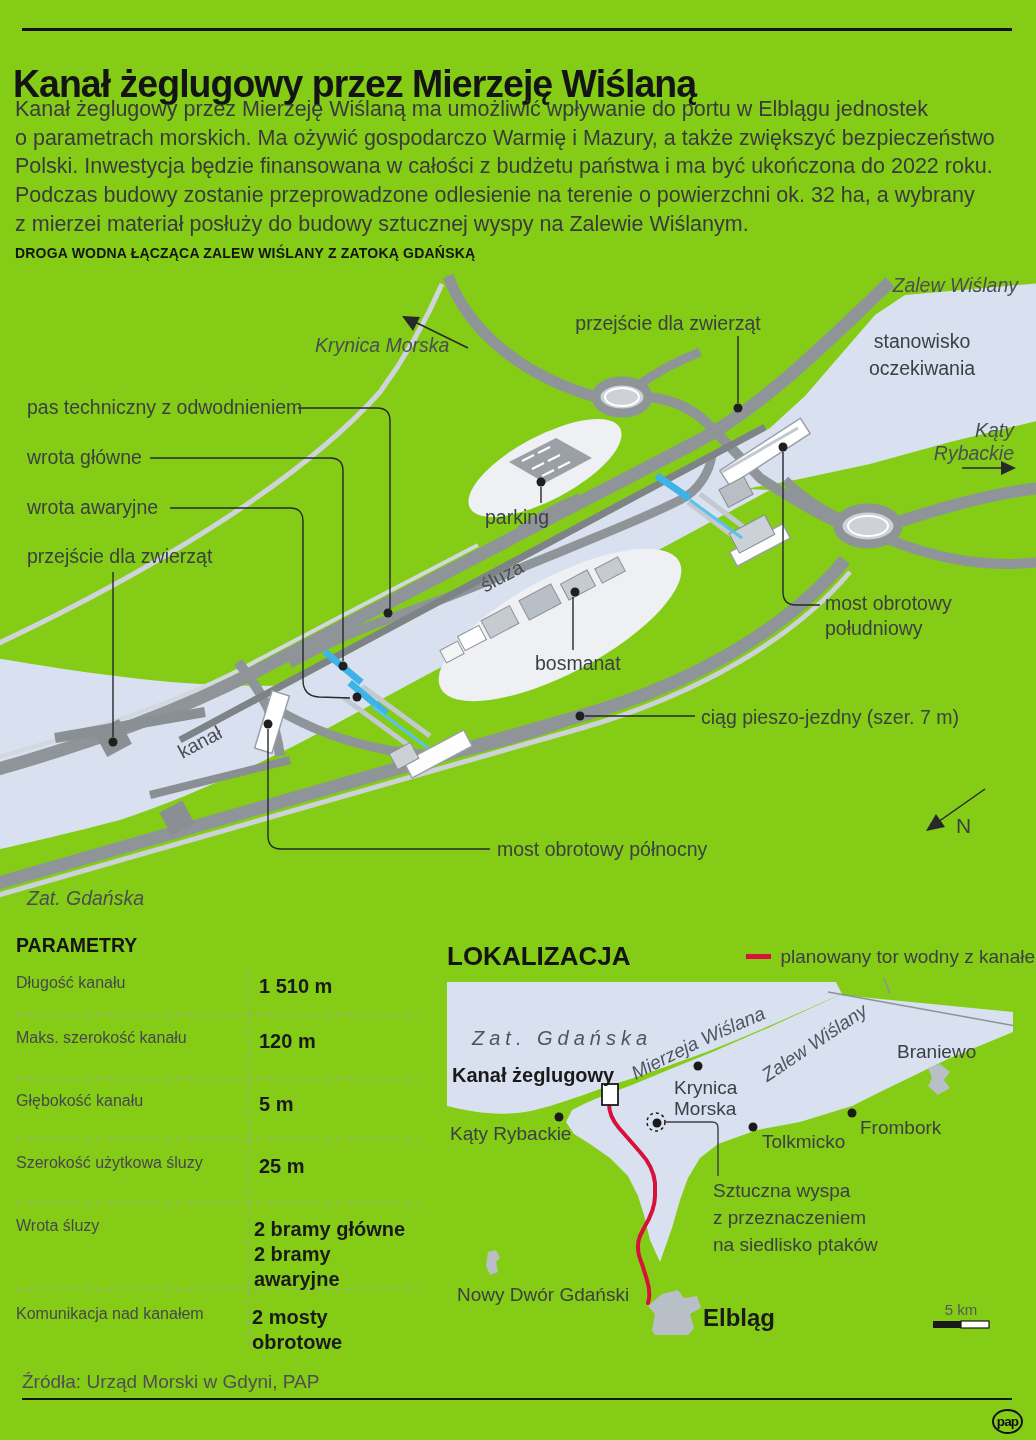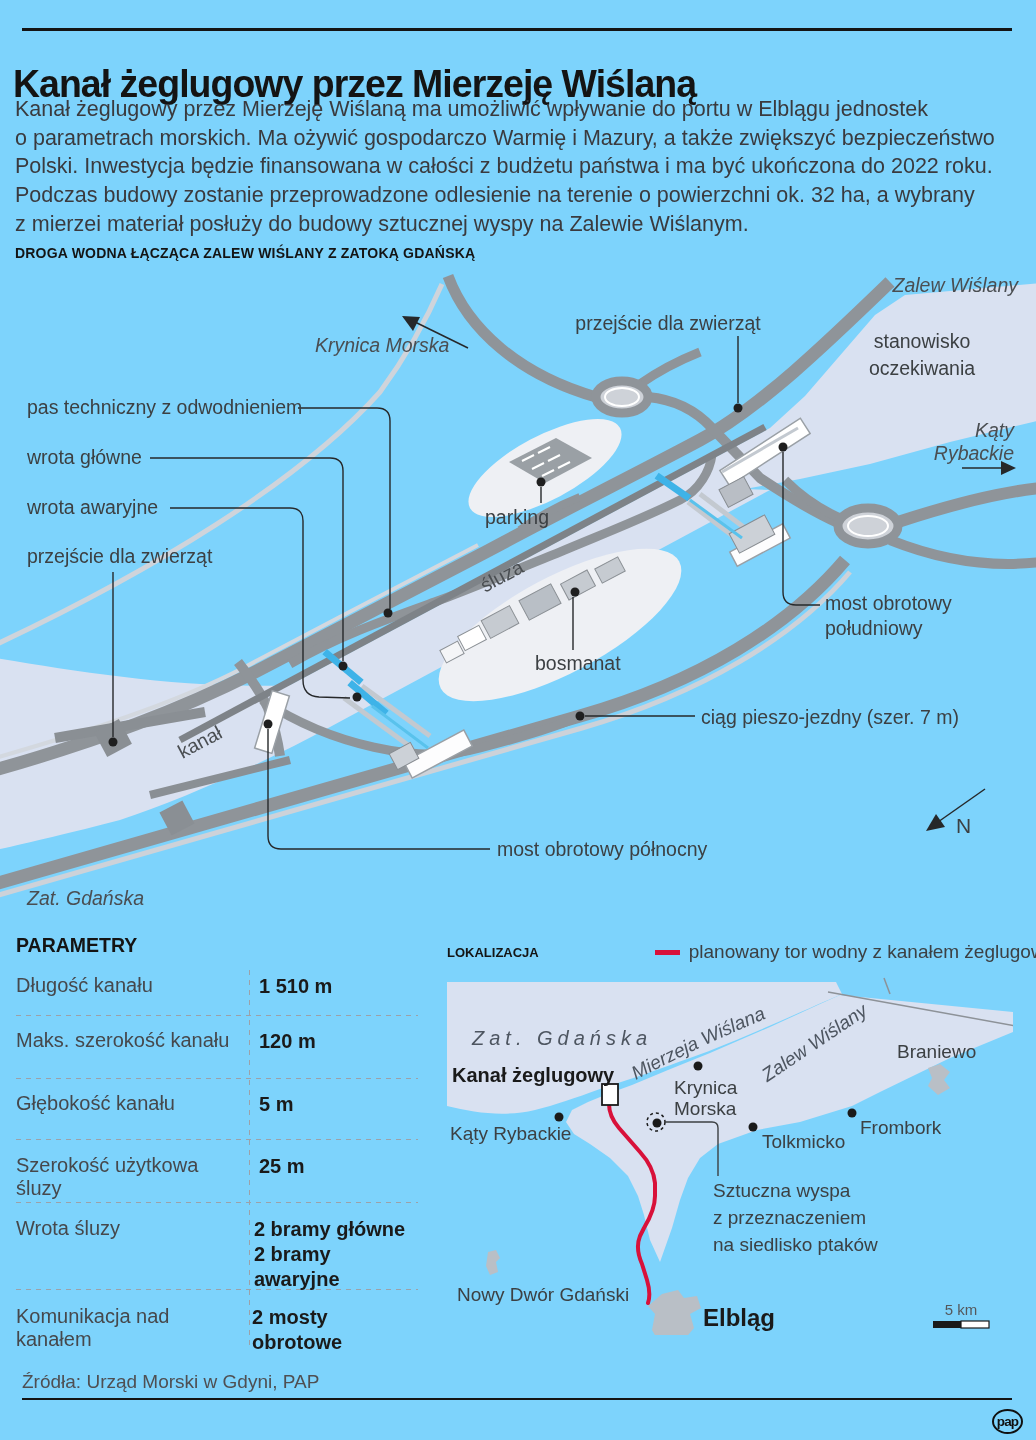--- a/index.html
+++ b/index.html
@@ -1,42 +1,42 @@
 <!DOCTYPE html>
 <html><head>
 <meta charset="utf-8">
 <style>
   html,body{margin:0;padding:0;background:#fff;}
   body{font-family:"Liberation Sans","DejaVu Sans",sans-serif;}
-  #page{position:relative;width:1036px;height:1440px;background:#7dd3fc;overflow:hidden;}
+  #page{position:relative;width:1036px;height:1440px;background:#84cc16;overflow:hidden;}
   .rule{position:absolute;background:#141414;}
   #top-rule{left:22px;top:28px;width:990px;height:3px;}
   #page-title{position:absolute;left:13px;top:36px;font-size:39px;font-weight:bold;color:#141414;
     letter-spacing:-1px;transform:scaleX(.96);transform-origin:left top;white-space:nowrap;}
   #intro{position:absolute;left:15px;top:95px;color:#3a3a3e;font-size:21.5px;line-height:28.7px;}
   .intro-line{white-space:nowrap;}
   #section-title{position:absolute;left:15px;top:245px;font-size:14px;font-weight:bold;color:#141414;
     letter-spacing:.2px;white-space:nowrap;}
   #diagram-svg{position:absolute;left:0;top:272px;}
   #params{position:absolute;left:16px;top:934px;width:402px;}
   #params-title{font-size:19.5px;font-weight:bold;color:#141414;}
   #param-table{position:absolute;left:0;top:34px;width:402px;}
   .param-row{position:relative;display:flex;align-items:flex-start;
     background-image:repeating-linear-gradient(to right,#9ca1a8 0 5px,transparent 5px 10px);
     background-position:left bottom;background-size:100% 1px;background-repeat:no-repeat;}
   .param-row:last-child{background-image:none;}
-  .p-label{width:234px;font-size:20px;color:#46484c;padding-right:8px;box-sizing:border-box;}
+  .p-label{width:234px;font-size:16px;color:#46484c;padding-right:8px;box-sizing:border-box;}
   .p-val{font-size:20px;font-weight:bold;color:#1a1a1a;padding-left:9px;line-height:25px;}
   #param-vline{position:absolute;left:233px;top:2px;bottom:2px;width:1px;
     background-image:repeating-linear-gradient(to bottom,#9ca1a8 0 5px,transparent 5px 10px);}
   .r1{height:42px;padding-top:6px;} .r2{height:50px;padding-top:13px;} .r3{height:48px;padding-top:13px;}
   .r4{height:48px;padding-top:14px;} .r5{height:49px;padding-top:14px;} .r6{height:73px;padding-top:14px;}
   .r7{height:45px;padding-top:15px;}
   #loc-header{position:absolute;left:447px;top:941px;display:flex;align-items:center;}
-  #loc-title{font-size:13px;font-weight:bold;color:#141414;}
+  #loc-title{font-size:26px;font-weight:bold;color:#141414;}
   #loc-dash{width:25px;height:5px;background:#d8113a;margin-left:116px;margin-right:9px;}
   #loc-legend{font-size:19px;color:#3c4043;white-space:nowrap;}
   #map-svg{position:absolute;left:447px;top:975px;}
   #sources{position:absolute;left:22px;top:1371px;font-size:19px;color:#4f4f52;}
   #bottom-rule{left:22px;top:1398px;width:990px;height:2px;}
   #pap-logo{position:absolute;left:992px;top:1409px;width:31px;height:25px;border:2.5px solid #101010;
     border-radius:50%;display:flex;align-items:center;justify-content:center;box-sizing:border-box;
     font-weight:bold;font-size:13.5px;color:#101010;letter-spacing:-.8px;}
   svg text{font-family:"Liberation Sans","DejaVu Sans",sans-serif;}
 </style>

